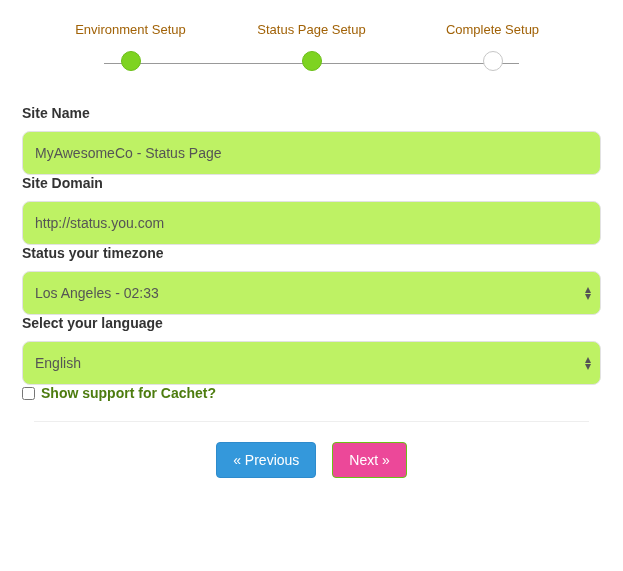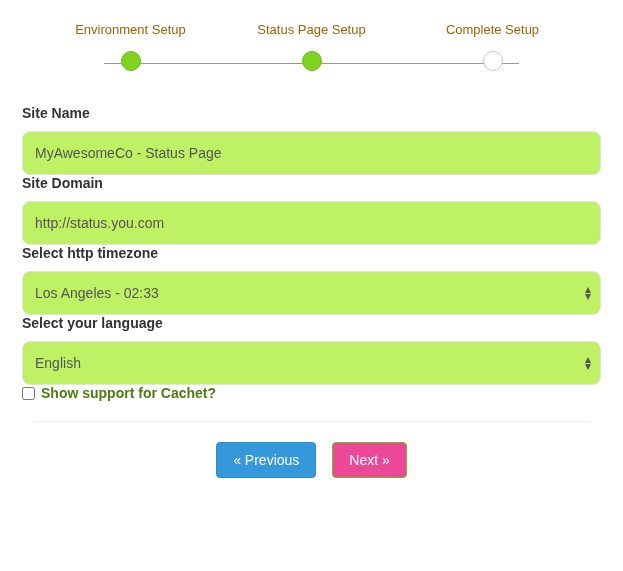--- a/index.html
+++ b/index.html
@@ -158,21 +158,21 @@
   <label class="form-label">Site Name</label>
   <input type="text" class="form-input" value="MyAwesomeCo - Status Page" style="">
 </div>
 
 <div class="form-group">
   <label class="form-label">Site Domain</label>
   <input type="text" class="form-input" value="http://status.you.com" style="">
 </div>
 
 <div class="form-group">
-  <label class="form-label">Select http timezone</label>
+  <label class="form-label">Status your timezone</label>
   <div class="select-wrap">
     <select class="form-select">
       <option>Los Angeles - 02:33</option>
     </select>
     <div class="select-caret">▴<br>▾</div>
   </div>
 </div>
 
 <div class="form-group">
   <label class="form-label">Select your language</label>

